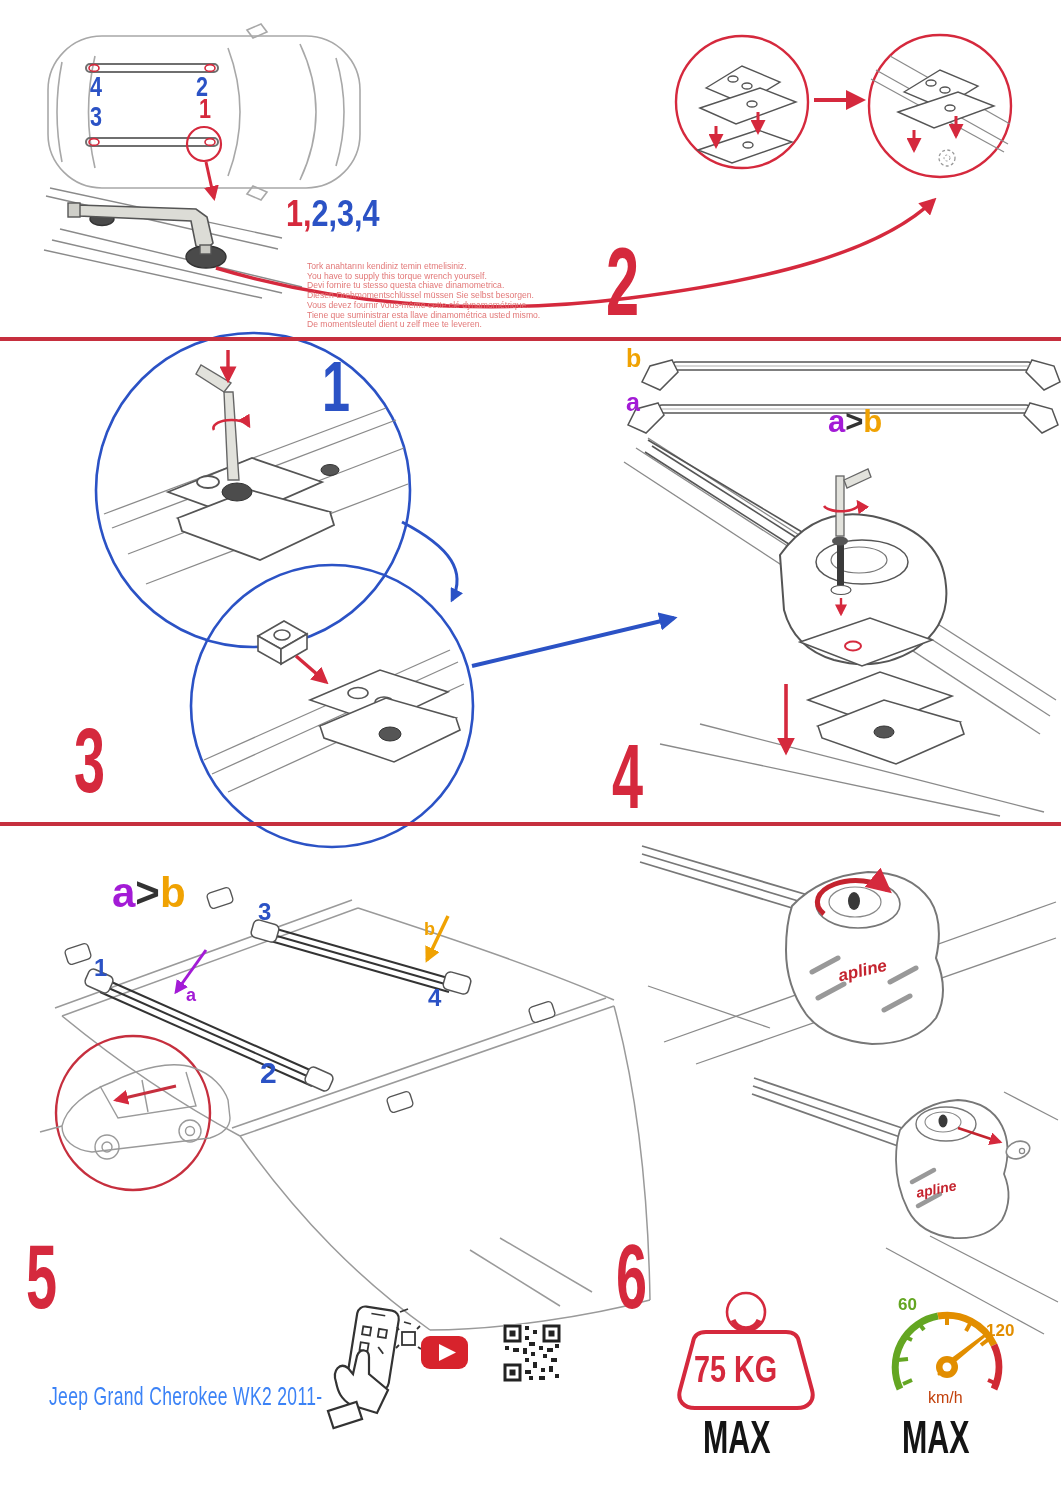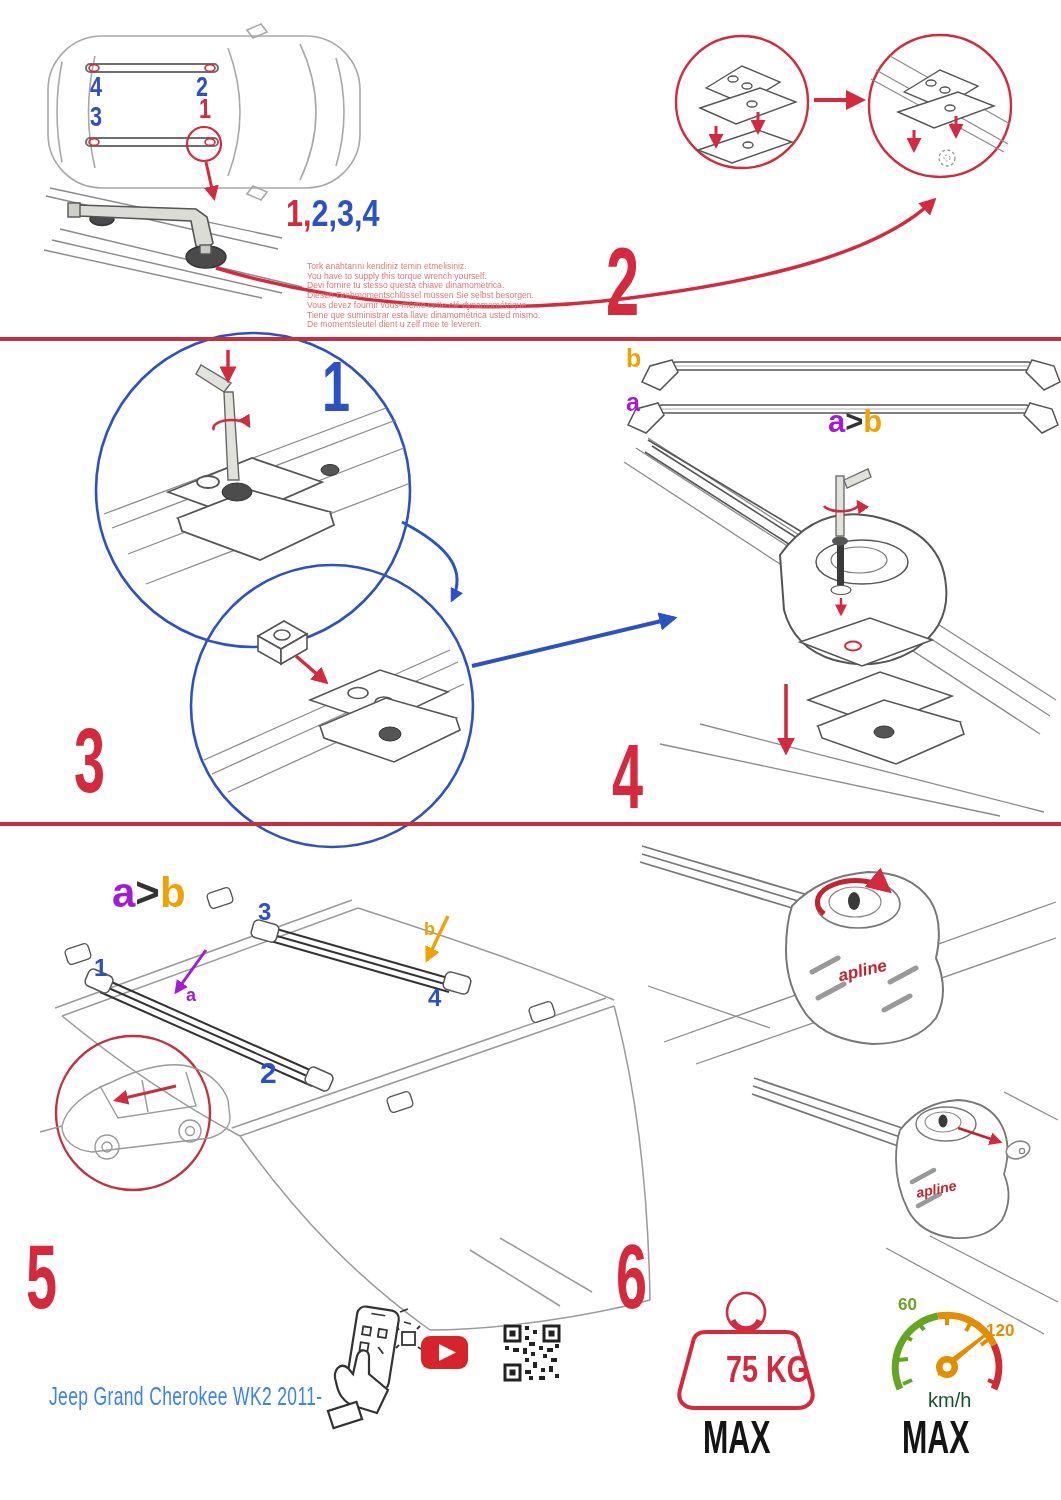--- a/index.html
+++ b/index.html
@@ -433,20 +433,20 @@
 <div class="t" style="left:428px;top:986px;font-size:24px;font-weight:bold;color:#2b52c5;">4</div>
 <div class="t" style="left:260px;top:1058px;font-size:30px;font-weight:bold;color:#2b52c5;">2</div>
 <div class="t" style="left:186px;top:986px;font-size:18px;font-weight:bold;color:#a31bd6;">a</div>
 <div class="t" style="left:424px;top:920px;font-size:18px;font-weight:bold;color:#f0a202;">b</div>
 
 <div class="t" style="left:838px;top:962px;font-size:17px;font-weight:bold;font-style:italic;color:#c4232e;transform:rotate(-13deg);">apline</div>
 <div class="t" style="left:916px;top:1182px;font-size:14px;font-weight:bold;font-style:italic;color:#c4232e;transform:rotate(-11deg);">apline</div>
 
 <div class="t" style="left:49px;top:1384px;font-size:25px;color:#3b82f6;"><span class="cx" style="transform:scaleX(.7);letter-spacing:.5px;">Jeep Grand Cherokee WK2 2011-</span></div>
 
-<div class="t" style="left:746px;top:1352px;font-size:36px;font-weight:bold;color:#d5293d;transform:translateX(-50%);margin-left:32px;"><span class="cx" style="transform:scaleX(.8);">75 KG</span></div>
+<div class="t" style="left:746px;top:1352px;font-size:36px;font-weight:bold;color:#d5293d;transform:translateX(-50%);"><span class="cx" style="transform:scaleX(.8);">75 KG</span></div>
 <div class="t" style="left:703px;top:1414px;font-size:46px;font-weight:bold;color:#141414;"><span class="cx" style="transform:scaleX(.66);">MAX</span></div>
 <div class="t" style="left:898px;top:1296px;font-size:17px;font-weight:bold;color:#64a622;">60</div>
 <div class="t" style="left:986px;top:1322px;font-size:17px;font-weight:bold;color:#e28e00;">120</div>
-<div class="t" style="left:928px;top:1390px;font-size:20px;color:#14532d;">km/h</div>
+<div class="t" style="left:928px;top:1390px;font-size:16px;color:#c2410c;">km/h</div>
 <div class="t" style="left:902px;top:1414px;font-size:46px;font-weight:bold;color:#141414;"><span class="cx" style="transform:scaleX(.66);">MAX</span></div>
 
 </div>
 
 </body></html>

